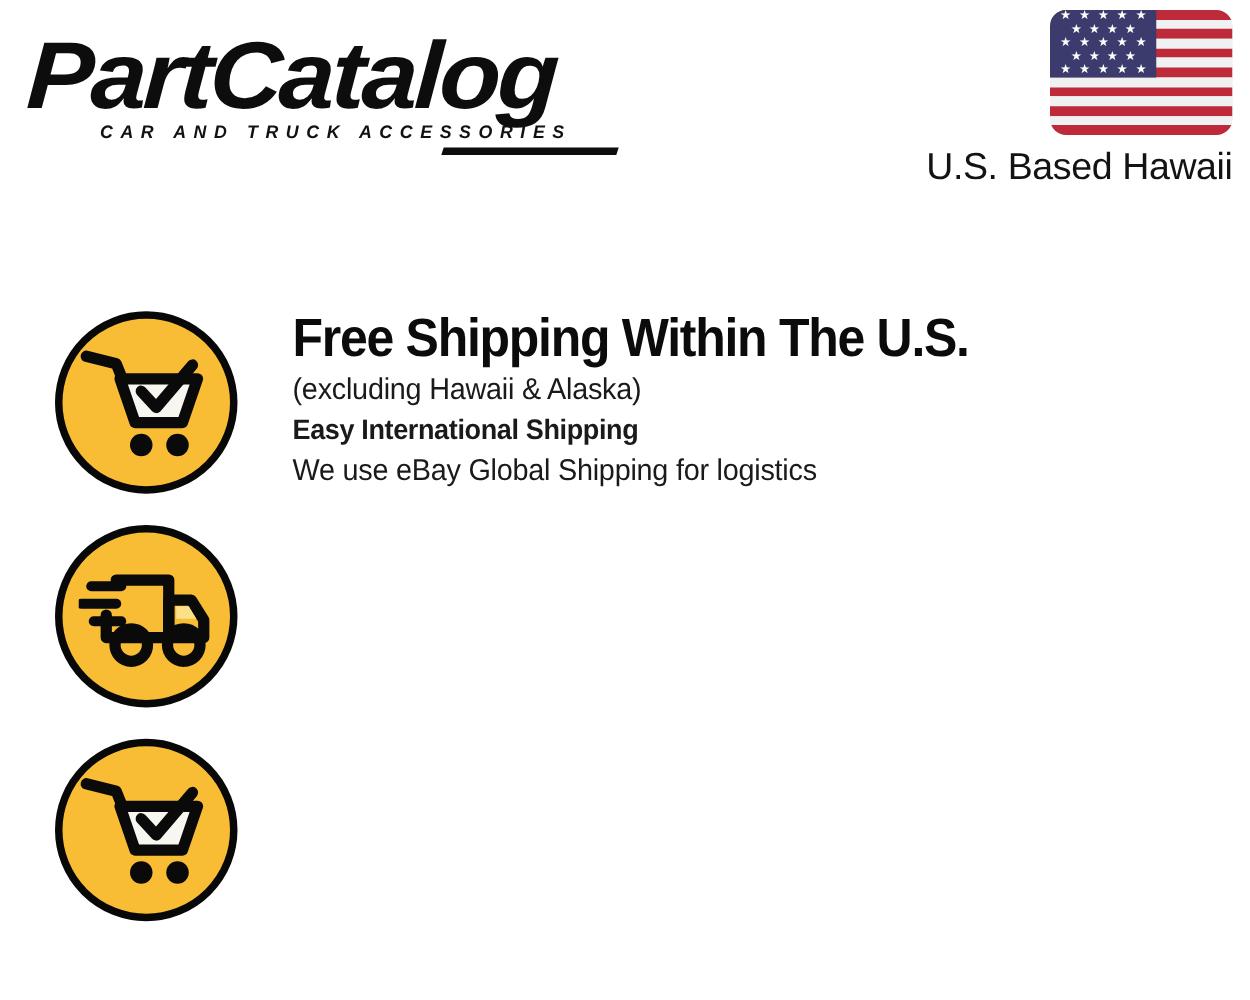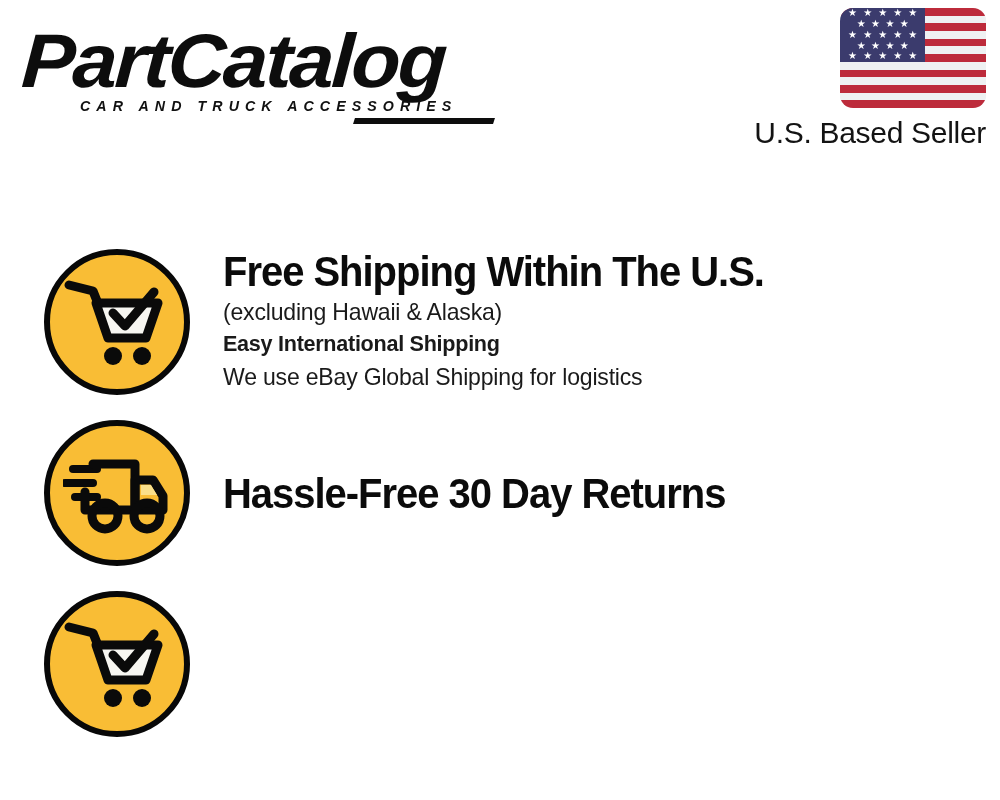--- a/index.html
+++ b/index.html
@@ -145,21 +145,21 @@
     background: #f9bd35;
     border: 6px solid #080808;
     box-sizing: border-box;
     display: flex;
     align-items: center;
     justify-content: center;
   }
   .badge svg { display: block; }
 
   .feature-text {
-    margin-left: 33px;
+    margin-left: 44px;
     flex: 1 1 auto;
   }
   .headline {
     font-family: "Liberation Sans", sans-serif;
     font-weight: 700;
     font-size: 43px;
     line-height: 48px;
     letter-spacing: -1.1px;
     color: #0b0b0b;
     transform: scaleX(0.93);
@@ -240,21 +240,21 @@
           </div>
         <div class="star-row">
             <span class="star">★</span>
             <span class="star">★</span>
             <span class="star">★</span>
             <span class="star">★</span>
             <span class="star">★</span>
           </div>
       </div>
     </div>
-    <div class="seller-text">U.S. Based Seller</div>
+    <div class="seller-text">U.S. Based Hawaii</div>
   </div>
 
   <div class="features">
 
     <div class="feature-row row-1">
       <div class="badge">
         <svg width="108" height="100" viewBox="0 0 108 100" aria-hidden="true">
           <path d="M6 13 L30 19 L36 34" fill="none" stroke="#0a0a0a" stroke-width="9" stroke-linecap="round" stroke-linejoin="round"></path>
           <path d="M33 31 L95 31 L83 66 L45 66 Z" fill="#f7f6f1" stroke="none"></path>
           <path d="M33 31 L95 31 L83 66 L45 66 Z" fill="none" stroke="#0a0a0a" stroke-width="9" stroke-linejoin="round" stroke-linecap="round"></path>
@@ -277,23 +277,20 @@
           <path d="M10 22 L34 22" fill="none" stroke="#0a0a0a" stroke-width="8" stroke-linecap="round"></path>
           <path d="M2 36 L30 36" fill="none" stroke="#0a0a0a" stroke-width="8" stroke-linecap="round"></path>
           <path d="M12 50 L34 50" fill="none" stroke="#0a0a0a" stroke-width="8" stroke-linecap="round"></path>
           <path d="M30 17 L72 17 L72 63 L22 63 L22 45" fill="none" stroke="#0a0a0a" stroke-width="9" stroke-linejoin="round" stroke-linecap="round"></path>
           <path d="M72 33 L90 33 L100 49 L100 63 L72 63 Z" fill="none" stroke="#0a0a0a" stroke-width="9" stroke-linejoin="round" stroke-linecap="round"></path>
           <path d="M78 38 L88 38 L94 48 L78 48 Z" fill="#fbe08a" stroke="none"></path>
           <circle cx="42" cy="69" r="13" fill="none" stroke="#0a0a0a" stroke-width="9"></circle>
           <circle cx="84" cy="69" r="13" fill="none" stroke="#0a0a0a" stroke-width="9"></circle>
         </svg>
       </div>
-      <div class="feature-text">
-        <div class="headline">Hassle-Free 30 Day Returns</div>
-      </div>
     </div>
 
     <div class="feature-row row-3">
       <div class="badge">
         <svg width="108" height="100" viewBox="0 0 108 100" aria-hidden="true">
           <path d="M6 13 L30 19 L36 34" fill="none" stroke="#0a0a0a" stroke-width="9" stroke-linecap="round" stroke-linejoin="round"></path>
           <path d="M33 31 L95 31 L83 66 L45 66 Z" fill="#f7f6f1" stroke="none"></path>
           <path d="M33 31 L95 31 L83 66 L45 66 Z" fill="none" stroke="#0a0a0a" stroke-width="9" stroke-linejoin="round" stroke-linecap="round"></path>
           <path d="M50 41 L62 54 L91 20" fill="none" stroke="#0a0a0a" stroke-width="9" stroke-linecap="round" stroke-linejoin="round"></path>
           <circle cx="50" cy="84" r="9" fill="#0a0a0a"></circle>

